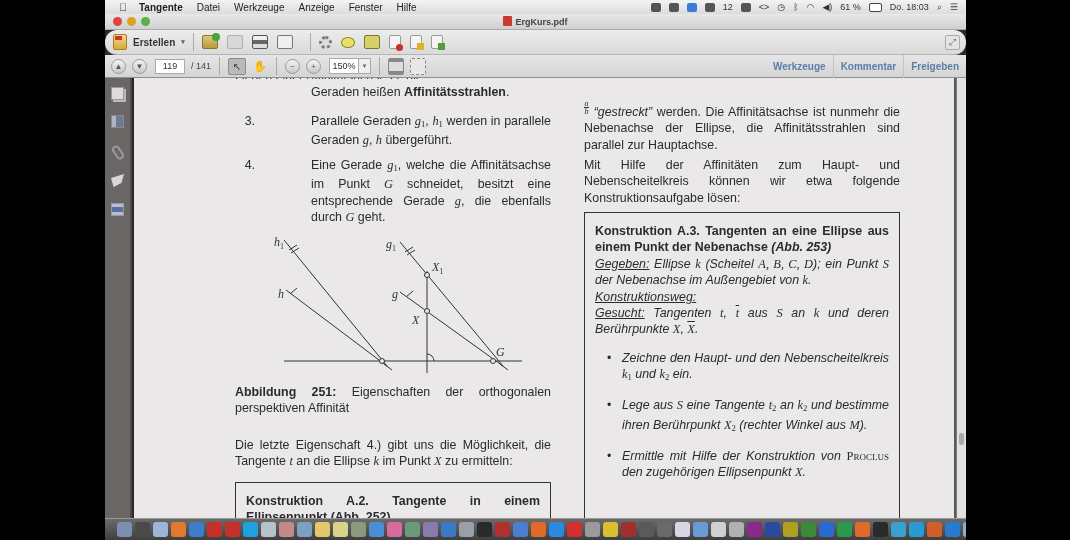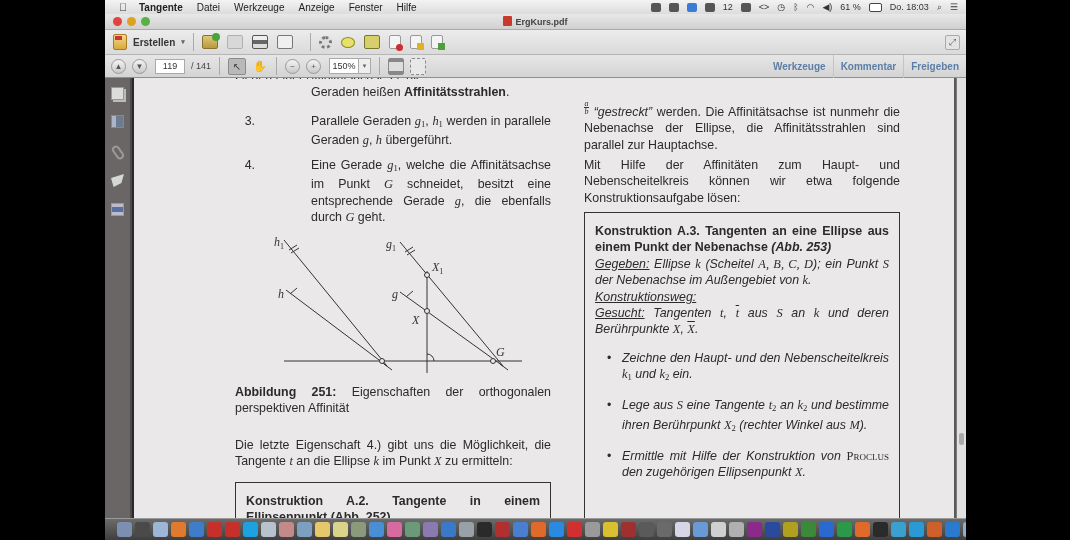--- a/index.html
+++ b/index.html
@@ -21,21 +21,21 @@
   .titlebar { position: absolute; left: 0; top: 14px; width: 861px; height: 16px; background: linear-gradient(#e8e8e8, #d0d0d0); border-bottom: 1px solid #aaa; }
   .lights { position: absolute; left: 8px; top: 3px; display: flex; gap: 5px; }
   .light { width: 9px; height: 9px; border-radius: 50%; }
   .light.red { background: #e0443e; }
   .light.yellow { background: #dea123; }
   .light.green { background: #58b144; }
   .wintitle { position: absolute; left: 0; right: 0; top: 2px; text-align: center; font-size: 9px; color: #444; font-weight: bold; }
   .wintitle .pdficon { display: inline-block; width: 9px; height: 10px; background: #c73a2c; vertical-align: -1px; margin-right: 3px; border-radius: 1px; }
 
   
-  .toolbar1 { position: absolute; left: 0; top: 30px; width: 861px; height: 25px; background: linear-gradient(#ececec, #dadada); border-bottom: 1px solid #b5b5b5; display: flex; align-items: center; }
+  .toolbar1 { position: absolute; left: 0; top: 30px; width: 861px; height: 25px; background: linear-gradient(#ececec, #dadada); border-bottom: 1px solid #b5b5b5; display: flex; align-items: center; border-radius: 12px; }
   .erstellen { display: flex; align-items: center; margin-left: 8px; font-size: 10px; font-weight: bold; color: #333; }
   .erstellen .ico { width: 14px; height: 16px; background: linear-gradient(#f6d98a, #d7a93b); border: 1px solid #a77c22; border-radius: 2px; margin-right: 6px; position: relative; }
   .erstellen .ico::before { content: ""; position: absolute; left: 1px; top: 1px; width: 7px; height: 4px; background: #c33; }
   .erstellen .caret { margin-left: 6px; font-size: 7px; color: #666; }
   .sep { width: 1px; height: 18px; background: #aaa; margin: 0 8px; }
   .tbicon { width: 16px; height: 14px; margin-right: 9px; border-radius: 2px; }
   .ico-open { background: linear-gradient(#e0c878, #b89a3c); border: 1px solid #8a7130; position: relative; }
   .ico-open::after { content: ""; position: absolute; right: -3px; top: -3px; width: 8px; height: 8px; border-radius: 50%; background: #4aa23a; }
   .ico-save { background: #d8d8d8; border: 1px solid #b0b0b0; }
   .ico-print { background: linear-gradient(#eee 0 30%, #666 30% 70%, #ddd 70%); border: 1px solid #555; }

